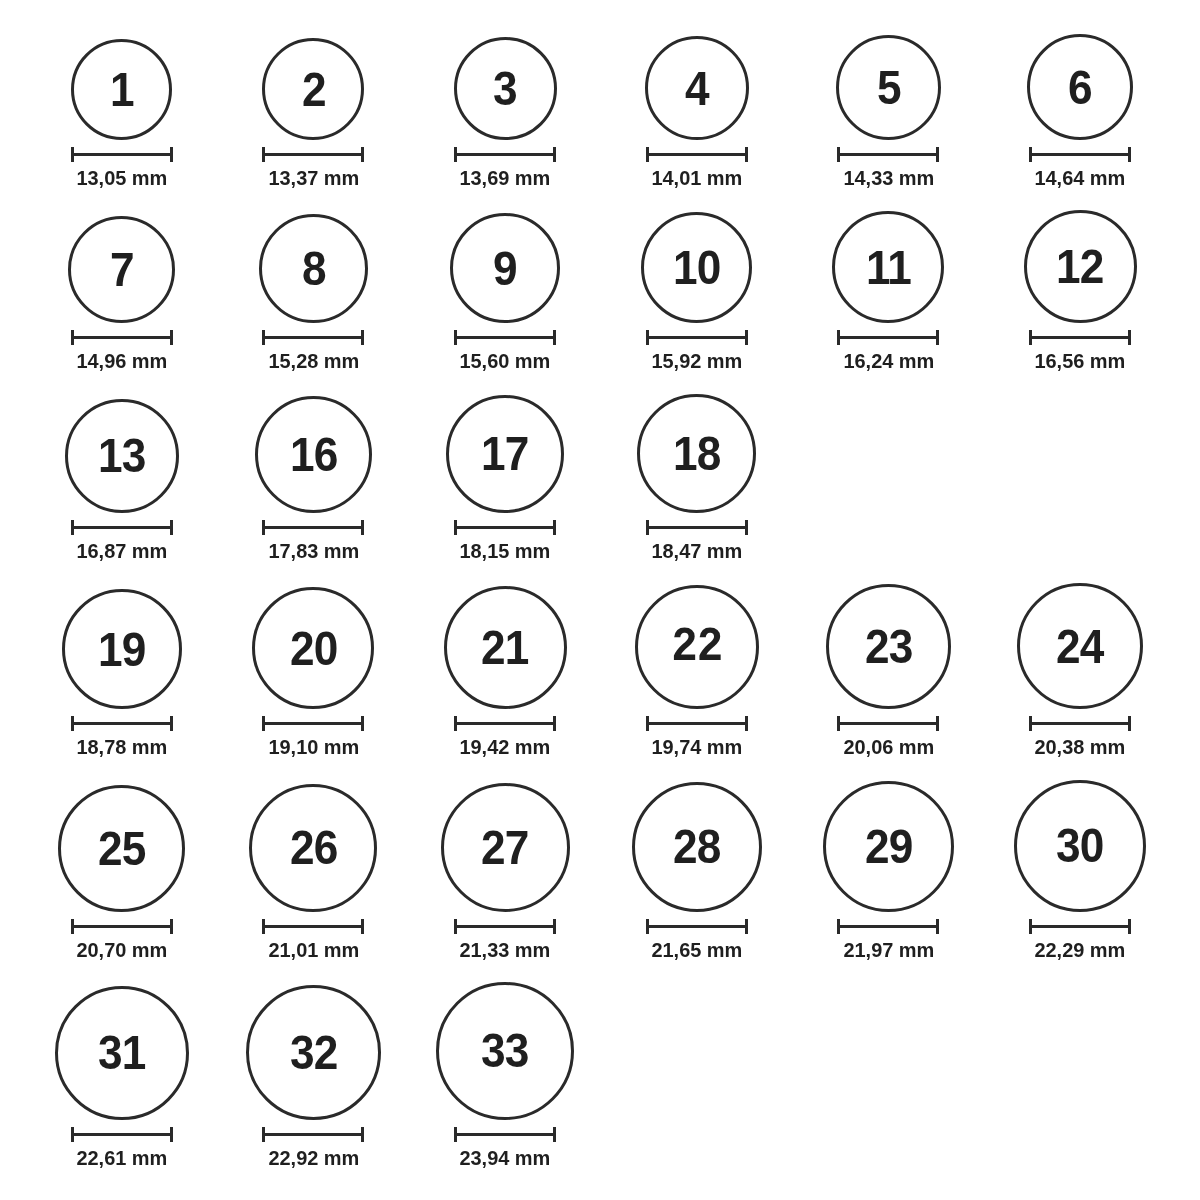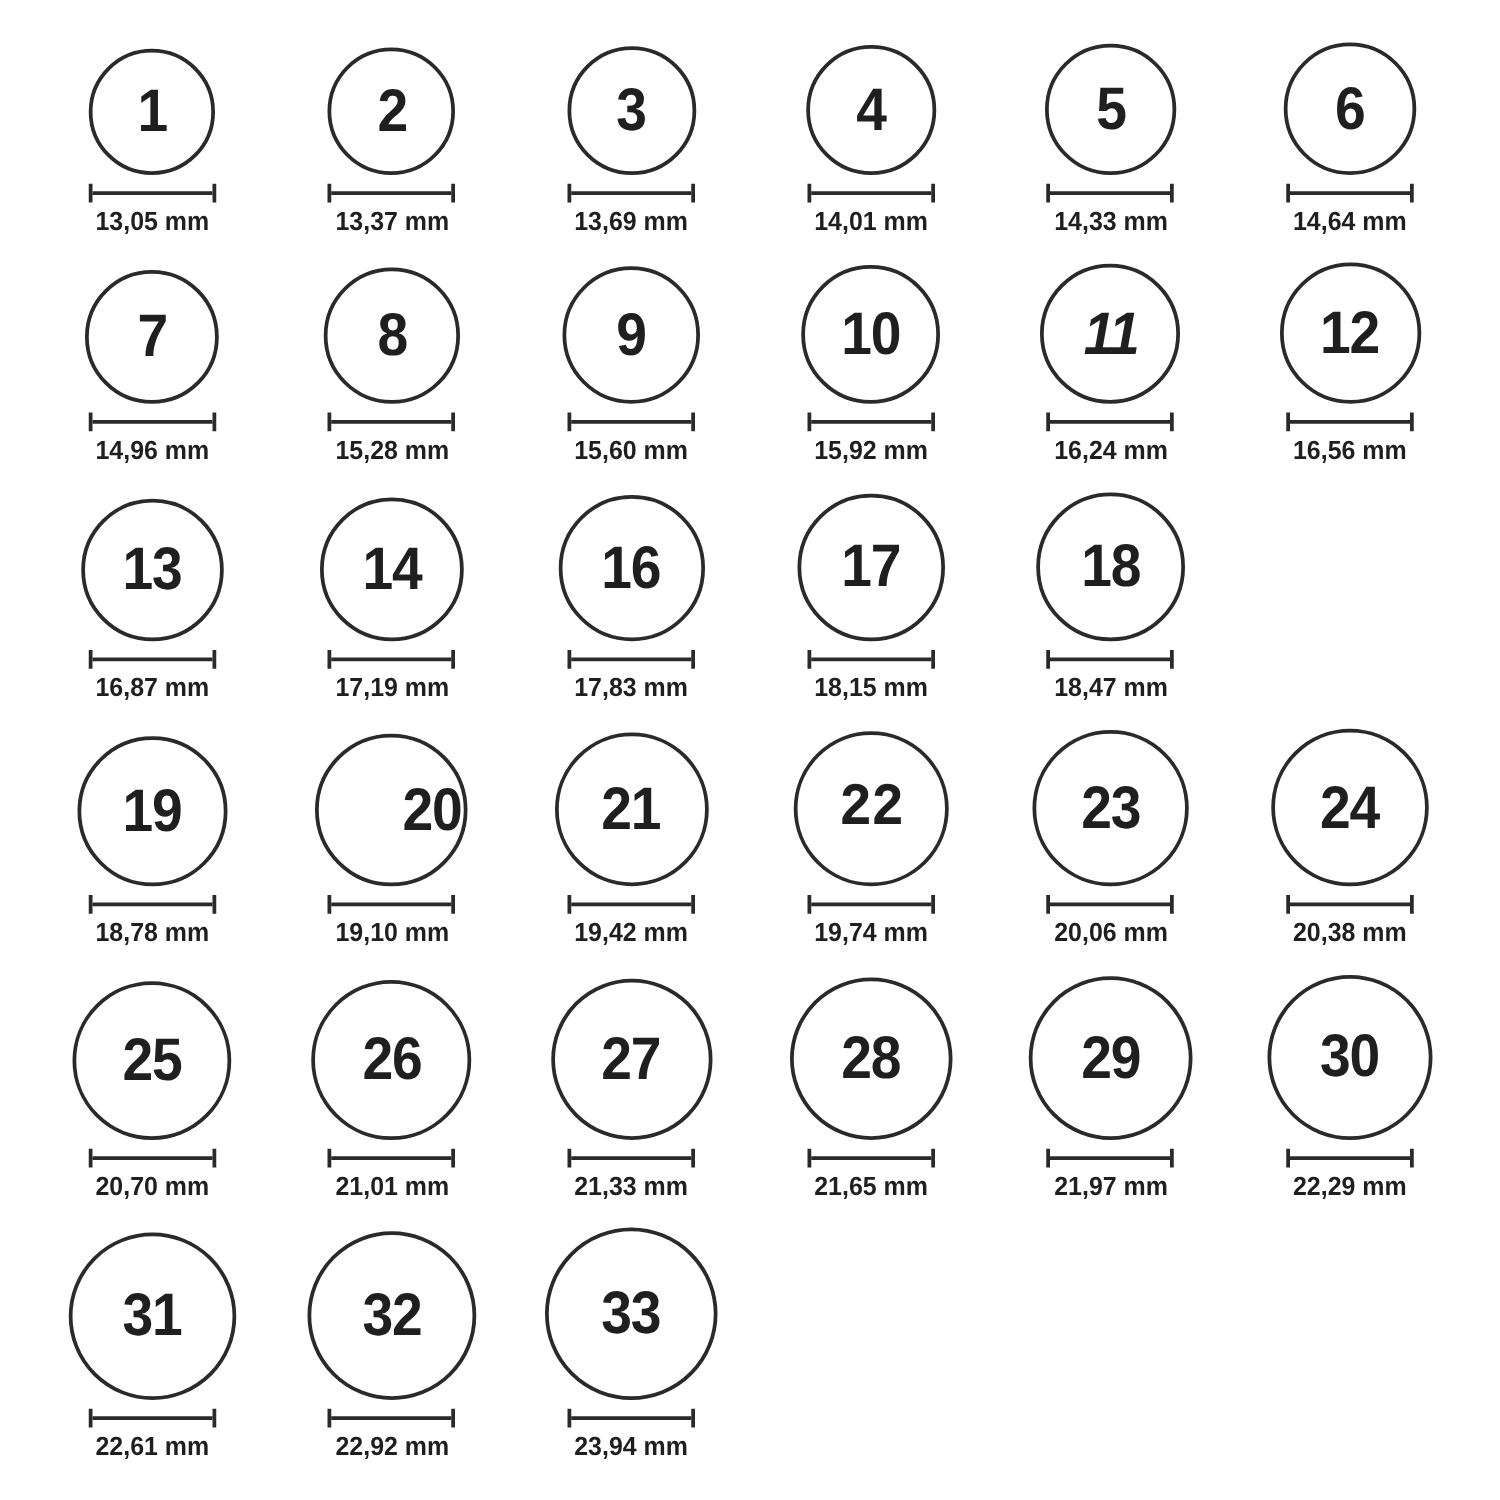--- a/index.html
+++ b/index.html
@@ -142,21 +142,21 @@
     <div class="label">15,60 mm</div>
   </div>
       <div class="cell">
     <div class="circle" style="width: 111px; height: 111px;">
       <span class="num">10</span>
     </div>
     <div class="dim"></div>
     <div class="label">15,92 mm</div>
   </div>
       <div class="cell">
-    <div class="circle" style="width: 112px; height: 112px; font-style: italic;">
+    <div class="circle" style="width: 112px; height: 112px;">
       <span class="num">11</span>
     </div>
     <div class="dim"></div>
     <div class="label">16,24 mm</div>
   </div>
       <div class="cell">
     <div class="circle" style="width: 113px; height: 113px; align-items: center;">
       <span class="num">12</span>
     </div>
     <div class="dim"></div>
@@ -165,27 +165,20 @@
     </div>
     <div class="row">
       <div class="cell">
     <div class="circle" style="width: 114px; height: 114px; align-items: center;">
       <span class="num">13</span>
     </div>
     <div class="dim"></div>
     <div class="label">16,87 mm</div>
   </div>
       <div class="cell">
-    <div class="circle" style="width: 115px; height: 115px;">
-      <span class="num">14</span>
-    </div>
-    <div class="dim"></div>
-    <div class="label">17,19 mm</div>
-  </div>
-      <div class="cell">
     <div class="circle" style="width: 117px; height: 117px;">
       <span class="num">16</span>
     </div>
     <div class="dim"></div>
     <div class="label">17,83 mm</div>
   </div>
       <div class="cell">
     <div class="circle" style="width: 118px; height: 118px;">
       <span class="num">17</span>
     </div>
@@ -202,21 +195,21 @@
     </div>
     <div class="row">
       <div class="cell">
     <div class="circle" style="width: 120px; height: 120px;">
       <span class="num">19</span>
     </div>
     <div class="dim"></div>
     <div class="label">18,78 mm</div>
   </div>
       <div class="cell">
-    <div class="circle" style="width: 122px; height: 122px; justify-content: flex-end;">
+    <div class="circle" style="width: 122px; height: 122px;">
       <span class="num">20</span>
     </div>
     <div class="dim"></div>
     <div class="label">19,10 mm</div>
   </div>
       <div class="cell">
     <div class="circle" style="width: 123px; height: 123px;">
       <span class="num">21</span>
     </div>
     <div class="dim"></div>

